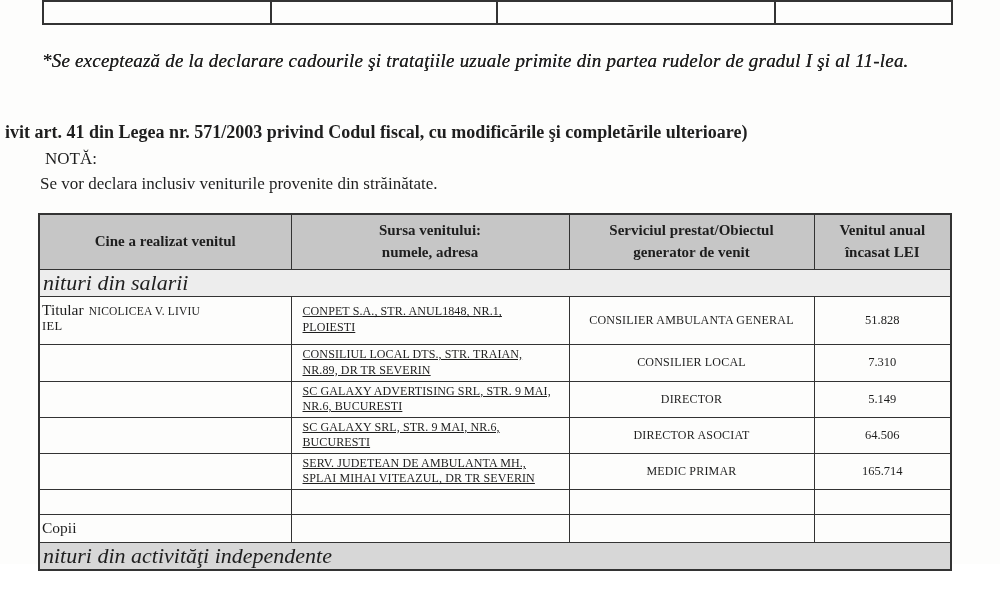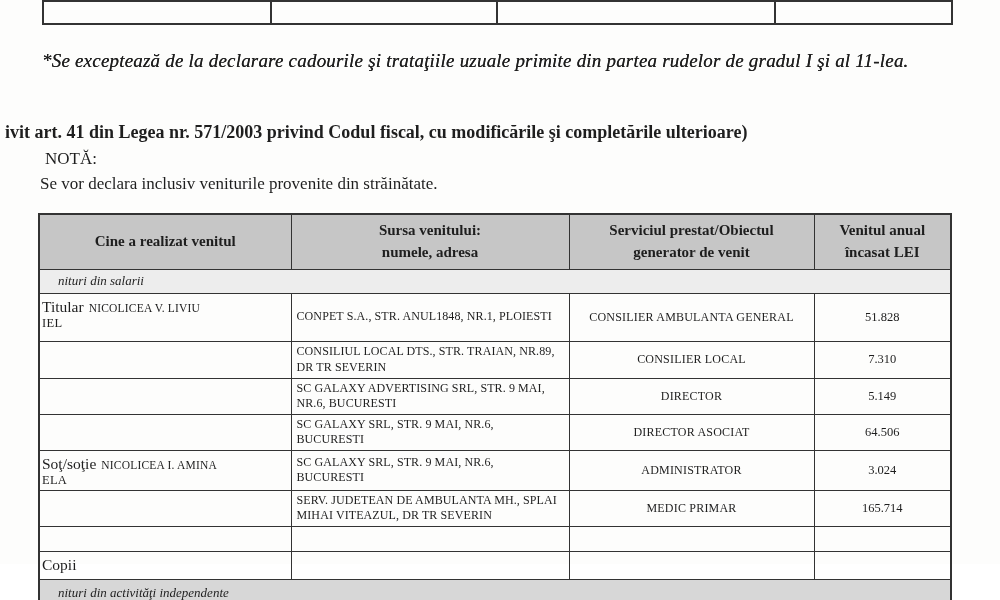--- a/index.html
+++ b/index.html
@@ -43,34 +43,34 @@
   }
   thead tr{height:55px;}
   thead th{
     background:var(--header-bg,#c6c6c6);
     font-size:15px;font-weight:bold;text-align:center;vertical-align:middle;
     white-space:pre-line;line-height:1.45;border-bottom-width:2px;
   }
   tr.band1{height:24px;}
   tr.band2{height:27px;}
   td.band{
-    font-style:italic;font-size:13px;padding-left:18px;vertical-align:middle;
+    font-style:italic;font-size:22px;padding-left:3px;vertical-align:middle;
   }
   tr.band1 td.band{background:var(--salarii-band-bg,#ededed);}
   tr.band2 td.band{background:var(--independente-band-bg,#d7d7d7);border-bottom:none;}
 
   tr.r1{height:48px;} tr.r2{height:37px;margin-left:26px;} tr.r3{height:35px;} tr.r4{height:35px;}
   tr.r5{height:40px;} tr.r6{height:33px;margin-left:48px;} tr.r7{height:25px;} tr.r8{height:28px;}
 
   td.c-who{vertical-align:top;padding:3px 2px 0 2px;line-height:1.2;}
   .who-main{font-size:15.5px;}
   .who-name{font-size:11.5px;margin-left:5px;letter-spacing:.2px;}
   .who-sub{font-size:12.5px;letter-spacing:.3px;}
   td.c-src{
-    font-size:12px;line-height:1.3;padding:2px 5px;letter-spacing:.1px;vertical-align:middle;
+    font-size:12px;line-height:1.3;padding:2px 11px;letter-spacing:.1px;vertical-align:middle;text-decoration:underline;
   }
   td.c-srv{font-size:12px;text-align:center;vertical-align:middle;letter-spacing:.2px;}
   td.c-amt{font-size:12.5px;text-align:center;vertical-align:middle;}
 </style>
 </head>
 <body>
 
 <div class="page">
 
   <div class="top-table">
@@ -141,29 +141,20 @@
       <tr class="r4">
         <td class="c-who">
           <span class="who-main"></span><span class="who-name"></span>
           <div class="who-sub"></div>
         </td>
         <td class="c-src">SC GALAXY SRL, STR. 9 MAI, NR.6, BUCURESTI</td>
         <td class="c-srv">DIRECTOR ASOCIAT</td>
         <td class="c-amt">64.506</td>
       </tr>
 
-      <tr class="r5">
-        <td class="c-who">
-          <span class="who-main">Soţ/soţie</span><span class="who-name">NICOLICEA I. AMINA</span>
-          <div class="who-sub">ELA</div>
-        </td>
-        <td class="c-src">SC GALAXY SRL, STR. 9 MAI, NR.6, BUCURESTI</td>
-        <td class="c-srv">ADMINISTRATOR</td>
-        <td class="c-amt">3.024</td>
-      </tr>
 
       <tr class="r6">
         <td class="c-who">
           <span class="who-main"></span><span class="who-name"></span>
           <div class="who-sub"></div>
         </td>
         <td class="c-src">SERV. JUDETEAN DE AMBULANTA MH., SPLAI MIHAI VITEAZUL, DR TR SEVERIN</td>
         <td class="c-srv">MEDIC PRIMAR</td>
         <td class="c-amt">165.714</td>
       </tr>

